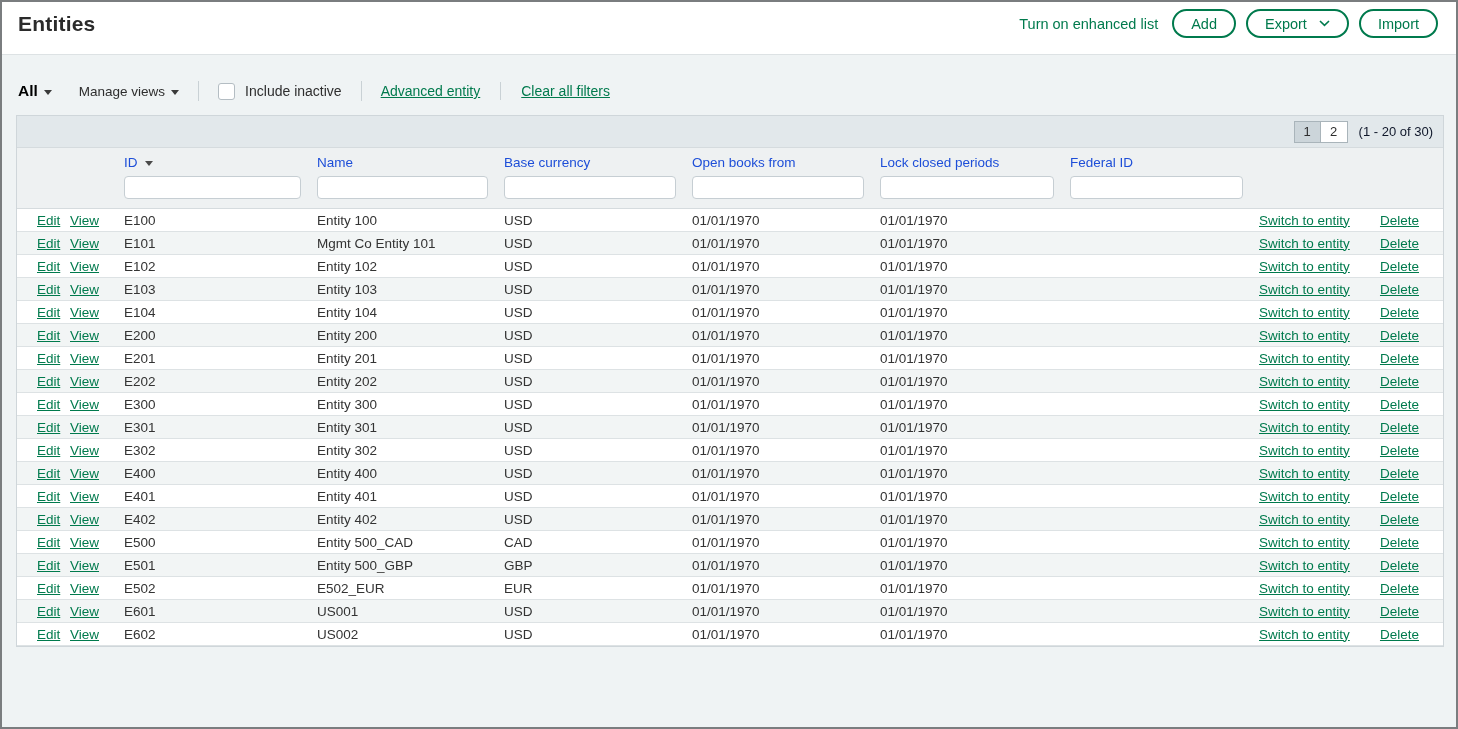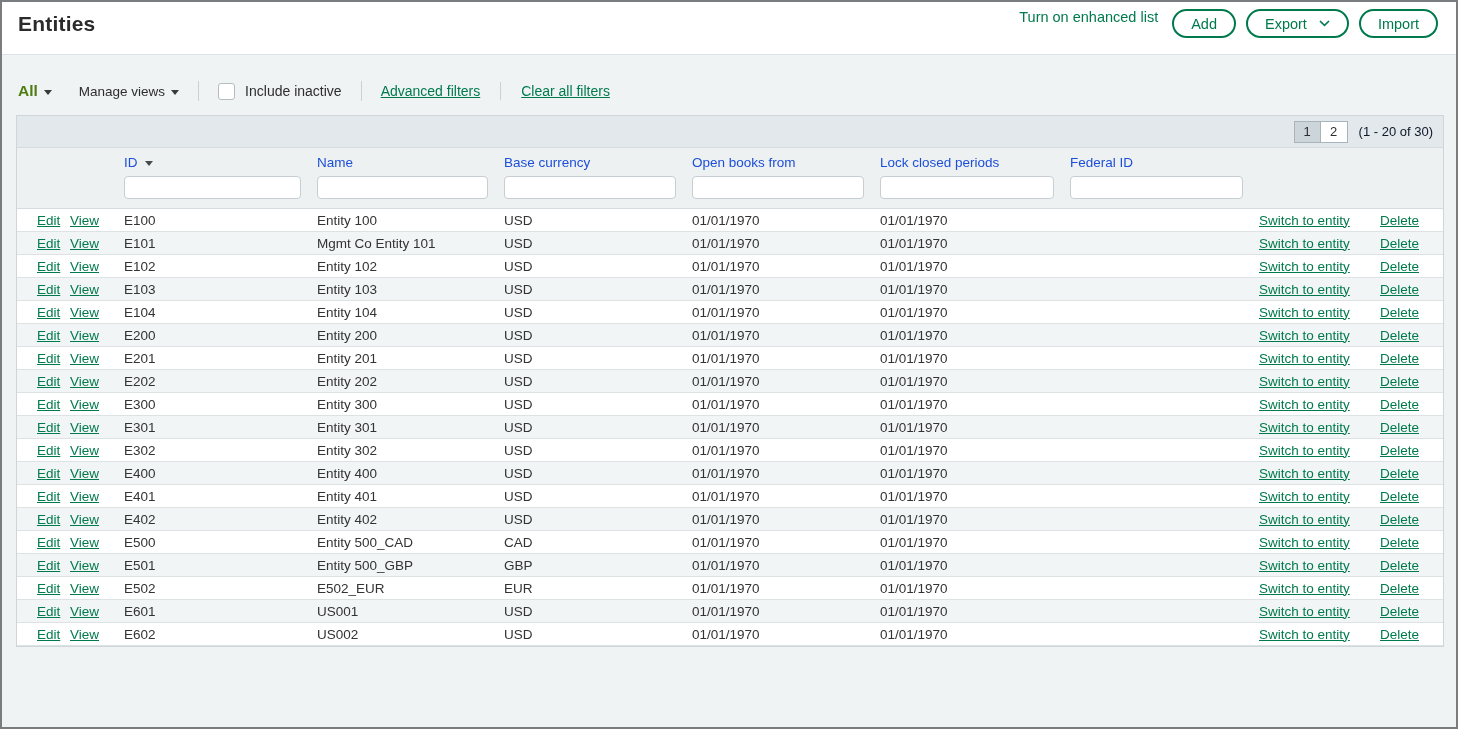--- a/index.html
+++ b/index.html
@@ -10,37 +10,37 @@
     position:relative; width:1458px; height:729px;
     border:2px solid #7a7d7f; background:#eff3f4; overflow:hidden;
   }
 
   
   .title-bar{
     display:flex; align-items:center; height:53px; background:#ffffff;
     border-bottom:1px solid #dde2e4; padding:0 18px 9px 16px;
   }
   .page-title{ font-size:21px; font-weight:bold; color:#2b2b2b; letter-spacing:.2px; }
-  .title-actions{ margin-left:auto; display:flex; align-items:flex-start; gap:10px; }
+  .title-actions{ margin-left:auto; display:flex; align-items:center; gap:10px; }
   .enhanced-link{ color:#007a4d; font-size:14.5px; margin-right:4px; cursor:pointer; text-decoration:none; }
   .pill-btn{
     display:inline-flex; align-items:center; gap:12px; background:#fff;
     border:2px solid #007a4d; color:#007a4d; font-size:14.5px;
     border-radius:15px; padding:3px 17px; height:29px; cursor:pointer;
     font-family:inherit;
   }
 
   
   .toolbar{ display:flex; align-items:center; padding:24px 0 0 16px; height:48px; }
   .caret-down{
     display:inline-block; width:0; height:0; margin-left:6px; position:relative; top:1px;
     border-left:4.5px solid transparent; border-right:4.5px solid transparent;
     border-top:5.5px solid #3a3a3a;
   }
-  .view-selector{ display:flex; align-items:center; font-size:15.5px; font-weight:bold; color:#4d7c0f; cursor:pointer; }
+  .view-selector{ display:flex; align-items:center; font-size:15.5px; font-weight:bold; color:#000000; cursor:pointer; }
   .manage-views{ display:flex; align-items:center; font-size:13.5px; color:#2e2e2e; margin-left:27px; cursor:pointer; }
   .v-divider{ width:1px; height:20px; background:#c9d1d5; margin:0 19px; }
   .v-divider.small{ height:18px; margin:0 20px; }
   .checkbox{
     width:17px; height:17px; background:#fff; border:1px solid #b4bdc3;
     border-radius:3px; cursor:pointer; flex:0 0 auto;
   }
   .include-inactive-label{ font-size:14px; color:#2e2e2e; margin-left:10px; }
   .green-link{ color:#007a4d; font-size:14px; text-decoration:underline; cursor:pointer; }
 
@@ -123,21 +123,21 @@
       <span class="caret-down"></span>
     </div>
     <div class="manage-views">
       <span>Manage views</span>
       <span class="caret-down"></span>
     </div>
     <div class="v-divider"></div>
     <span class="checkbox"></span>
     <span class="include-inactive-label">Include inactive</span>
     <div class="v-divider"></div>
-    <a class="green-link">Advanced filters</a>
+    <a class="green-link">Advanced entity</a>
     <div class="v-divider small"></div>
     <a class="green-link">Clear all filters</a>
   </div>
 
   <div class="table-wrap">
 
     <div class="pagination-band">
       <div class="pager">
         <button class="page-btn active">1</button>
         <button class="page-btn">2</button>

